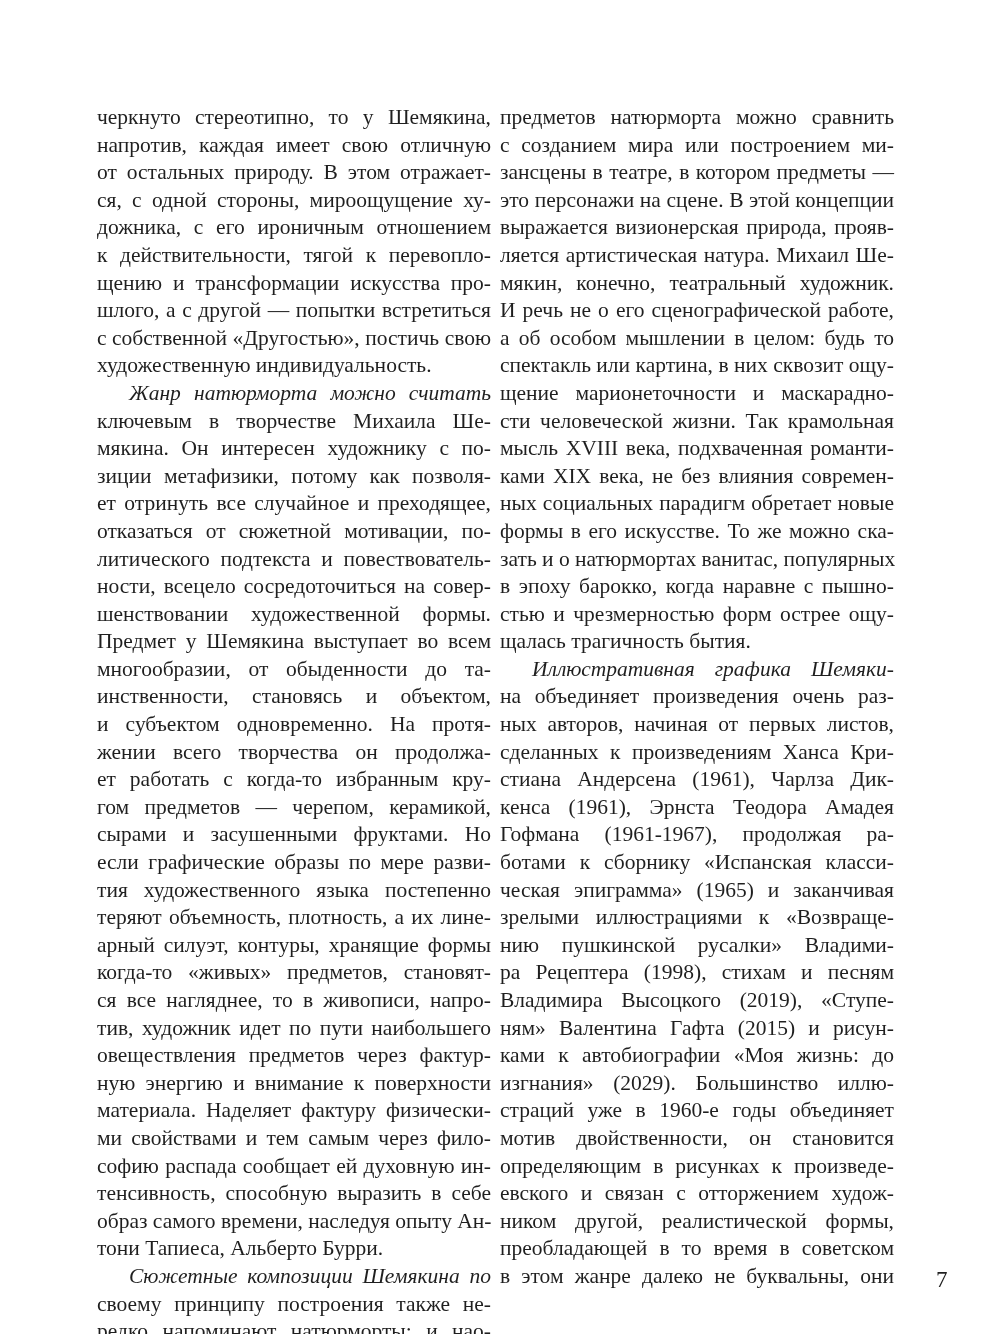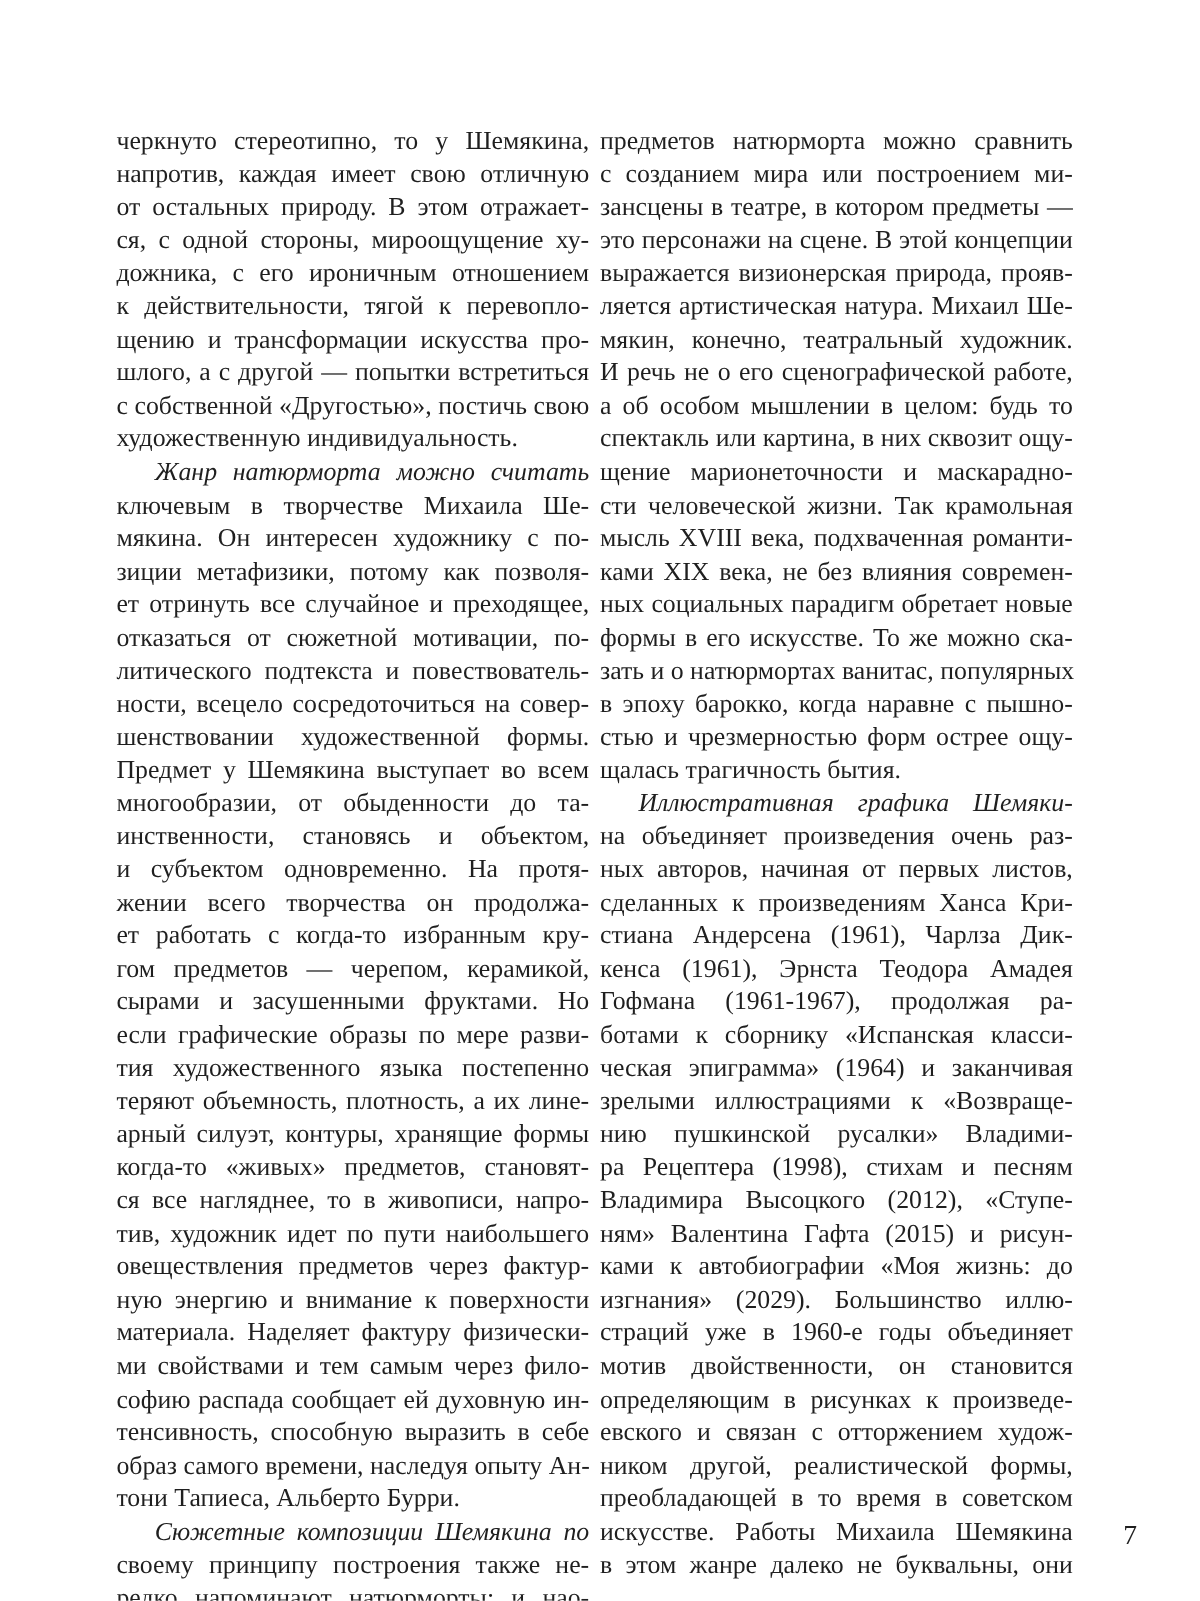--- a/index.html
+++ b/index.html
@@ -119,31 +119,30 @@
     <span class="line">стью и чрезмерностью форм острее ощу-</span>
     <span class="line last">щалась трагичность бытия.</span>
     <span class="line indent">Иллюстративная графика Шемяки-</span>
     <span class="line">на объединяет произведения очень раз-</span>
     <span class="line">ных авторов, начиная от первых листов,</span>
     <span class="line">сделанных к произведениям Ханса Кри-</span>
     <span class="line">стиана Андерсена (1961), Чарлза Дик-</span>
     <span class="line">кенса (1961), Эрнста Теодора Амадея</span>
     <span class="line">Гофмана (1961-1967), продолжая ра-</span>
     <span class="line">ботами к сборнику «Испанская класси-</span>
-    <span class="line">ческая эпиграмма» (1964) и заканчивая</span>
+    <span class="line">ческая эпиграмма» (1965) и заканчивая</span>
     <span class="line">зрелыми иллюстрациями к «Возвраще-</span>
     <span class="line">нию пушкинской русалки» Владими-</span>
     <span class="line">ра Рецептера (1998), стихам и песням</span>
-    <span class="line">Владимира Высоцкого (2012), «Ступе-</span>
+    <span class="line">Владимира Высоцкого (2019), «Ступе-</span>
     <span class="line">ням» Валентина Гафта (2015) и рисун-</span>
     <span class="line">ками к автобиографии «Моя жизнь: до</span>
     <span class="line">изгнания» (2029). Большинство иллю-</span>
     <span class="line">страций уже в 1960-е годы объединяет</span>
     <span class="line">мотив двойственности, он становится</span>
     <span class="line">определяющим в рисунках к произведе-</span>
     <span class="line">евского и связан с отторжением худож-</span>
     <span class="line">ником другой, реалистической формы,</span>
     <span class="line">преобладающей в то время в советском</span>
-    <span class="line">искусстве. Работы Михаила Шемякина</span>
     <span class="line">в этом жанре далеко не буквальны, они</span>
   </div>
 
 <div class="page-number">7</div>
 
 </body></html>

